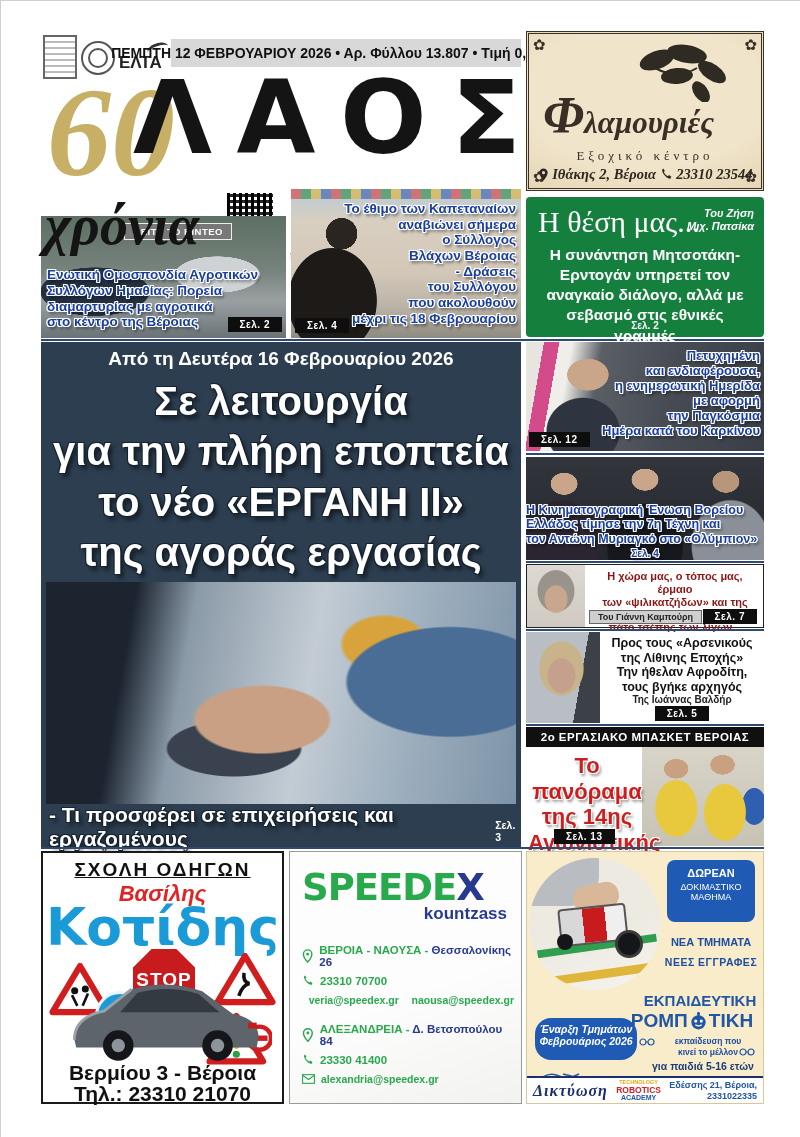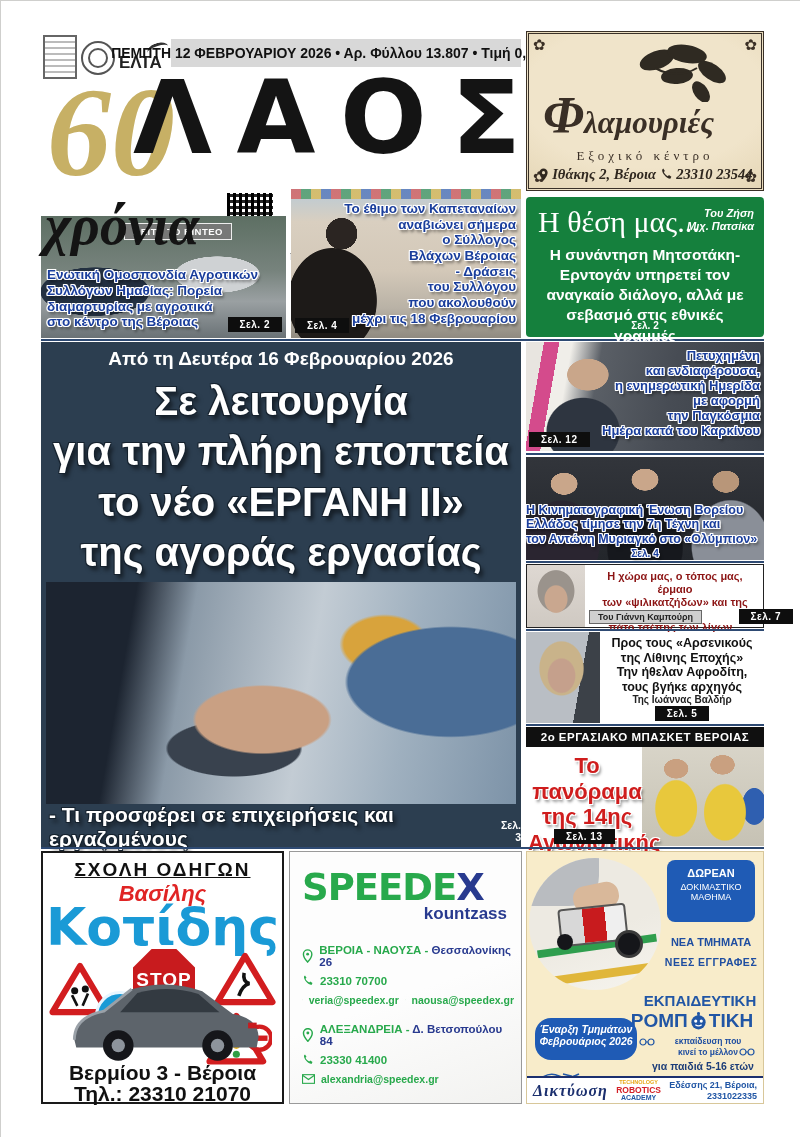--- a/index.html
+++ b/index.html
@@ -100,21 +100,21 @@
       <div>της αγοράς εργασίας</div>
     </div>
     <div class="abs photo" style="left:5px;top:240px;width:470px;height:222px;background:
         radial-gradient(120px 60px at 46% 62%,#c9a083 0 55%,transparent 58%),
         radial-gradient(170px 90px at 86% 45%,#4a6d96 0 60%,transparent 62%),
         radial-gradient(120px 50px at 40% 75%,#39424e 0 55%,transparent 57%),
         radial-gradient(90px 60px at 72% 28%,#d8a33c 0 45%,transparent 50%),
         linear-gradient(100deg,#1c2430 0 18%,#8b9aa8 30%,#c3ccd4 55%,#9fb0bf 75%,#7d93a8 100%);"></div>
     <div class="abs" style="left:0;bottom:0;width:100%;height:40px;display:flex;align-items:center;padding-left:8px;box-sizing:border-box;">
       <span class="ol-white" style="font-size:21px;">- Τι προσφέρει σε  επιχειρήσεις και εργαζομένους</span>
-      <span class="b" style="color:#fff;font-size:10.5px;margin-left:10px;margin-top:8px;text-align:right;">Σελ. 3</span>
+      <span class="b" style="color:#fff;font-size:10.5px;margin-left:10px;margin-top:8px;">Σελ. 3</span>
     </div>
   </div>
 
   <div class="abs" style="left:525px;top:30px;width:238px;height:160px;background:
       radial-gradient(200px 120px at 50% 40%,#f0e4ca 0 60%,#e4d5b4 100%);border:3px double #3a3128;box-sizing:border-box;">
     <span class="abs" style="left:4px;top:2px;color:#3b3026;font-size:15px;">✿</span>
     <span class="abs" style="right:4px;top:2px;color:#3b3026;font-size:15px;">✿</span>
     <span class="abs" style="left:4px;bottom:2px;color:#3b3026;font-size:15px;">✿</span>
     <span class="abs" style="right:4px;bottom:2px;color:#3b3026;font-size:15px;">✿</span>
     <svg class="abs" style="left:88px;top:8px;" width="120" height="60" viewBox="0 0 120 60">
@@ -192,21 +192,21 @@
   <div class="abs" style="left:525px;top:563px;width:238px;height:64px;background:#fff;border:1px solid #222;box-sizing:border-box;">
     <div class="abs photo" style="left:0;top:0;width:58px;height:62px;background:
         radial-gradient(20px 24px at 50% 55%,#c9a78f 0 55%,transparent 60%),
         radial-gradient(30px 34px at 50% 42%,#9a938c 0 60%,transparent 63%),
         linear-gradient(#ded8d2,#cfc9c2);"></div>
     <div class="abs b lh" style="left:62px;top:5px;width:172px;text-align:center;font-size:11px;color:#8c1414;">
       <div>Η χώρα μας, ο τόπος μας, έρμαιο</div>
       <div>των «ψιλικατζήδων» και της χωρίς</div>
       <div>πάτο τσέπης των λίγων...</div>
     </div>
-    <div class="abs" style="left:62px;bottom:3px;width:204px;display:flex;justify-content:space-between;align-items:center;">
+    <div class="abs" style="left:62px;bottom:3px;width:168px;display:flex;justify-content:space-between;align-items:center;">
       <span style="background:#cfcfcf;border:1px solid #666;color:#222;font-weight:bold;font-size:9px;padding:1px 8px;">Του Γιάννη Καμπούρη</span>
       <span class="pagebadge">Σελ. 7</span>
     </div>
   </div>
   <div class="abs hr-navy" style="left:525px;top:628px;width:238px;"></div>
 
   <div class="abs" style="left:525px;top:631px;width:238px;height:91px;background:#fff;">
     <div class="abs photo" style="left:0;top:0;width:74px;height:91px;background:
         radial-gradient(24px 30px at 48% 48%,#c5a08c 0 55%,transparent 60%),
         radial-gradient(36px 44px at 48% 40%,#c9b38a 0 60%,transparent 63%),

